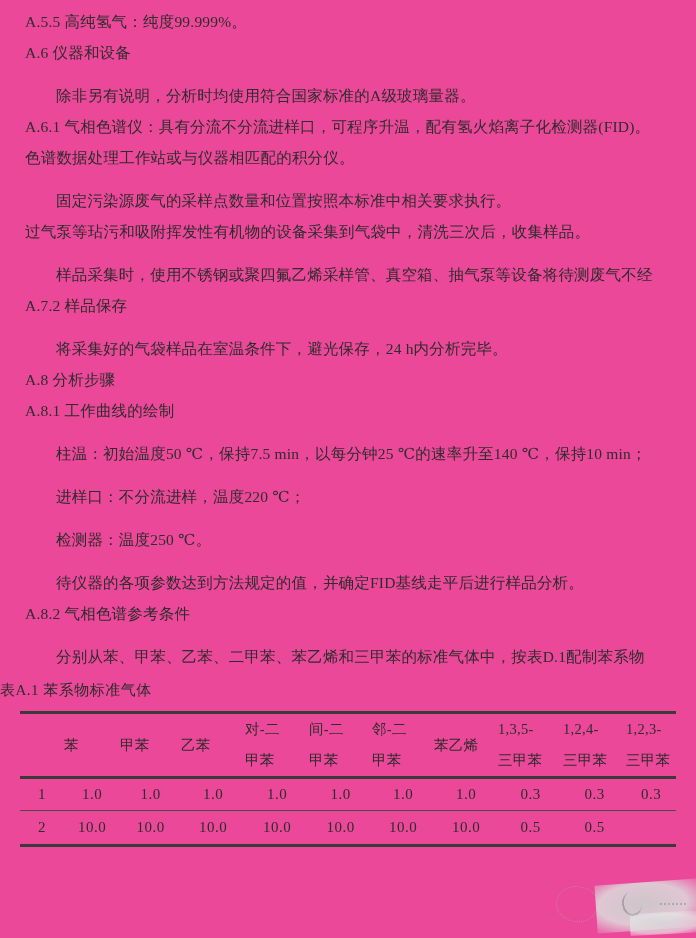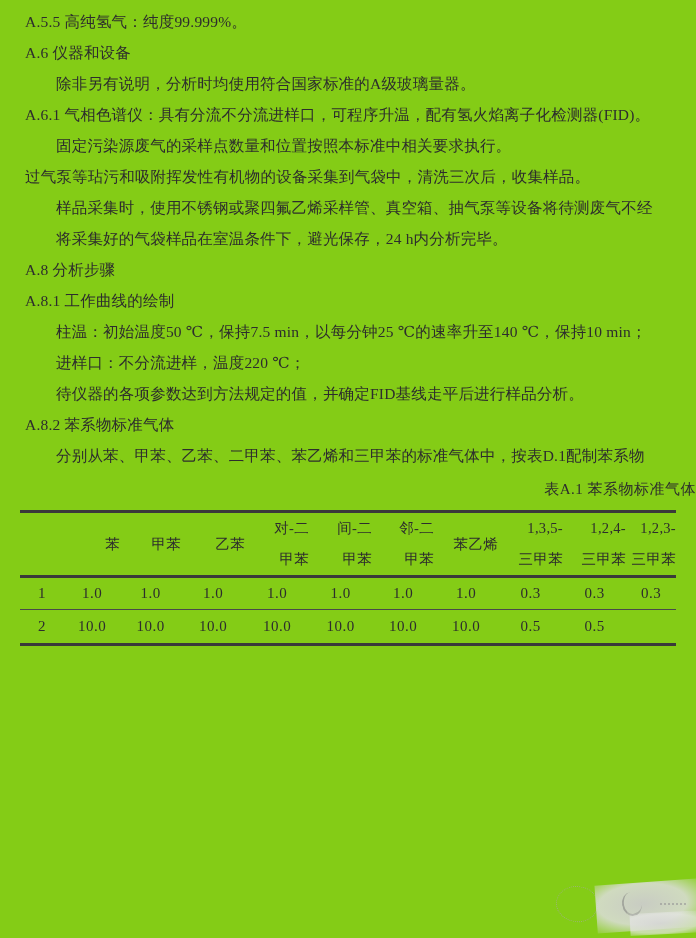--- a/index.html
+++ b/index.html
@@ -1,30 +1,30 @@
 <!DOCTYPE html>
 <html><head>
 <meta charset="utf-8">
 <style>
   html,body{margin:0;padding:0;background:#ffffff;}
   .page{
-    position:relative;width:696px;height:938px;background:#84cc16;overflow:hidden;
+    position:relative;width:696px;height:938px;background:#ec4899;overflow:hidden;
     font-family:"Liberation Serif","DejaVu Serif",serif;color:#2d2d2d;
   }
   .doc{padding:6px 20px 0 25px;}
   .ln{margin:0;font-size:15.5px;line-height:31px;height:31px;white-space:nowrap;letter-spacing:0.2px;}
-  .ln.ind{padding-left:31px;}
-  .tbl-title{text-align:right;font-size:15px;margin-top:5px;height:26px;line-height:26px;letter-spacing:0.5px;}
+  .ln.ind{padding-left:31px;margin-top:12px;}
+  .tbl-title{text-align:left;font-size:15px;margin-top:5px;height:26px;line-height:26px;letter-spacing:0.5px;}
   table.std{
     width:656px;margin:8px 0 0 20px;border-collapse:collapse;table-layout:fixed;
     border-top:3px solid #3a3a3a;border-bottom:3px solid #3a3a3a;
   }
   table.std thead tr{border-bottom:3px solid #3a3a3a;}
   table.std tr.row-1{border-bottom:1px solid #4a4a4a;}
-  th{font-weight:normal;font-size:14.5px;height:62px;vertical-align:middle;text-align:right;padding:0;letter-spacing:0.3px;}
+  th{font-weight:normal;font-size:14.5px;height:62px;vertical-align:middle;text-align:left;padding:0;letter-spacing:0.3px;}
   th span{display:block;line-height:31px;}
   td{font-size:15px;text-align:center;padding:0;height:31px;letter-spacing:0.5px;}
   tr.row-2 td{height:33px;}
   
   .wm-blob{
     position:absolute;left:596px;top:882px;width:104px;height:48px;z-index:3;
     background:radial-gradient(ellipse at 45% 45%, rgba(204,204,204,0.95) 0%, rgba(221,221,221,0.85) 55%, rgba(255,255,255,0) 100%);
     transform:rotate(-4deg);
   }
   .wm-tail{
@@ -50,30 +50,33 @@
 </head>
 <body>
 
 <div class="page">
 
   <div class="doc">
     <p class="ln">A.5.5 高纯氢气：纯度99.999%。</p>
     <p class="ln">A.6 仪器和设备</p>
     <p class="ln ind">除非另有说明，分析时均使用符合国家标准的A级玻璃量器。</p>
     <p class="ln">A.6.1 气相色谱仪：具有分流不分流进样口，可程序升温，配有氢火焰离子化检测器(FID)。</p>
+    <p class="ln">色谱数据处理工作站或与仪器相匹配的积分仪。</p>
     <p class="ln ind">固定污染源废气的采样点数量和位置按照本标准中相关要求执行。</p>
     <p class="ln">过气泵等玷污和吸附挥发性有机物的设备采集到气袋中，清洗三次后，收集样品。</p>
     <p class="ln ind">样品采集时，使用不锈钢或聚四氟乙烯采样管、真空箱、抽气泵等设备将待测废气不经</p>
+    <p class="ln">A.7.2 样品保存</p>
     <p class="ln ind">将采集好的气袋样品在室温条件下，避光保存，24 h内分析完毕。</p>
     <p class="ln">A.8 分析步骤</p>
     <p class="ln">A.8.1 工作曲线的绘制</p>
     <p class="ln ind">柱温：初始温度50 ℃，保持7.5 min，以每分钟25 ℃的速率升至140 ℃，保持10 min；</p>
     <p class="ln ind">进样口：不分流进样，温度220 ℃；</p>
+    <p class="ln ind">检测器：温度250 ℃。</p>
     <p class="ln ind">待仪器的各项参数达到方法规定的值，并确定FID基线走平后进行样品分析。</p>
-    <p class="ln">A.8.2 苯系物标准气体</p>
+    <p class="ln">A.8.2 气相色谱参考条件</p>
     <p class="ln ind">分别从苯、甲苯、乙苯、二甲苯、苯乙烯和三甲苯的标准气体中，按表D.1配制苯系物</p>
   </div>
 
   <div class="tbl-title">表A.1 苯系物标准气体</div>
 
   <table class="std">
     <colgroup>
       <col style="width:44px">
         <col style="width:56px">
         <col style="width:61px">

